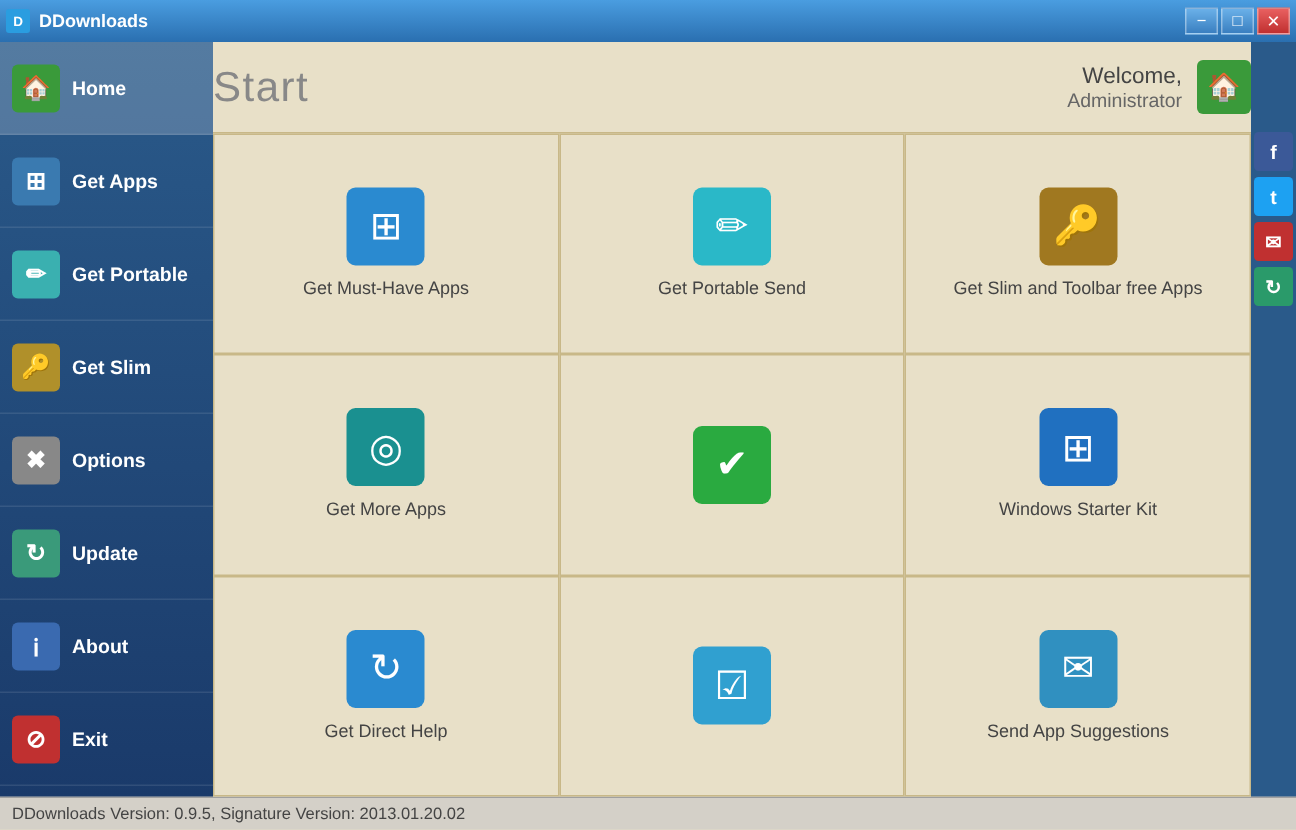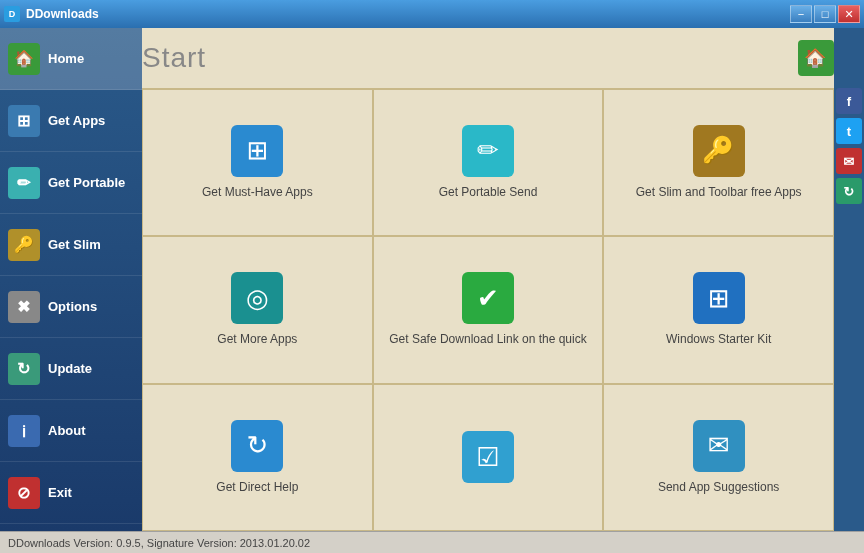--- a/index.html
+++ b/index.html
@@ -282,20 +282,24 @@
       <div class="sidebar-item">
         <div class="sidebar-icon icon-exit">⊘</div>
         <span>Exit</span>
       </div>
     </div>
 
   <div class="content">
     <div class="content-header">
       <span class="content-title">Start</span>
       <div class="welcome-area">
+        <div class="welcome-text">
+          <div class="welcome-label">Welcome,</div>
+          <div>Administrator</div>
+        </div>
         <div class="welcome-home-btn">🏠</div>
       </div>
     </div>
     <div class="content-grid">
 
     <div class="grid-cell">
           <div class="grid-cell-icon icon-blue">⊞</div>
           <span class="grid-cell-label">Get Must-Have Apps</span>
         </div>
         <div class="grid-cell">
@@ -305,21 +309,20 @@
         <div class="grid-cell">
           <div class="grid-cell-icon icon-gold">🔑</div>
           <span class="grid-cell-label">Get Slim and Toolbar free Apps</span>
         </div>
         <div class="grid-cell">
           <div class="grid-cell-icon icon-teal">◎</div>
           <span class="grid-cell-label">Get More Apps</span>
         </div>
         <div class="grid-cell">
           <div class="grid-cell-icon icon-green">✔</div>
-          <span class="grid-cell-label">Get Safe Download Link on the quick</span>
         </div>
         <div class="grid-cell">
           <div class="grid-cell-icon icon-blue2">⊞</div>
           <span class="grid-cell-label">Windows Starter Kit</span>
         </div>
         <div class="grid-cell">
           <div class="grid-cell-icon icon-blue3">↻</div>
           <span class="grid-cell-label">Get Direct Help</span>
         </div>
         <div class="grid-cell">

